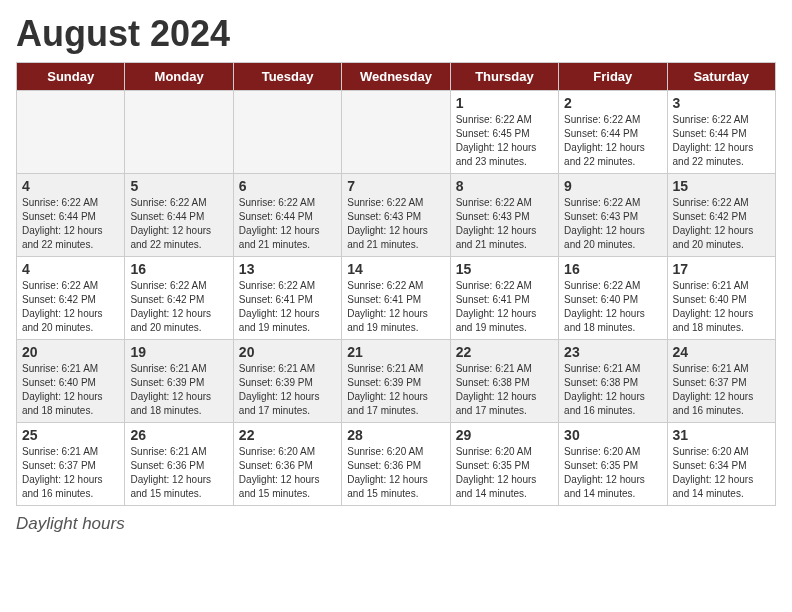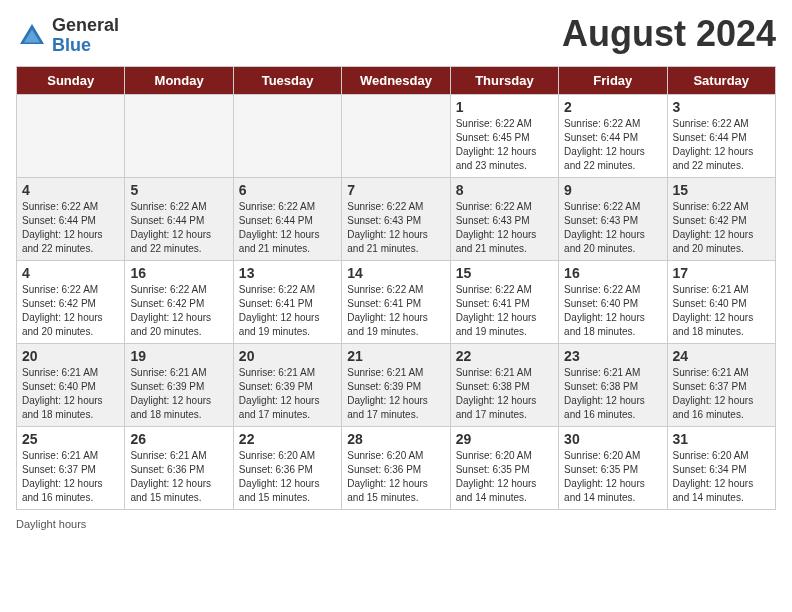--- a/index.html
+++ b/index.html
@@ -91,43 +91,34 @@
       display: block;
       margin-bottom: 2px;
     }
     .day-detail {
       font-size: 10px;
       color: #333;
       line-height: 1.4;
     }
     .footer {
       margin-top: 8px;
-      font-size: 11px;
+      font-size: 17px;
       color: #555;
       text-align: left;
+      font-style: italic;
     }
     .footer-item {
       display: inline-block;
       margin-right: 20px;
     }
   </style>
 </head>
 <body>
 
 <div class="header">
-  <div class="logo">
-    <svg class="logo-icon" viewBox="0 0 40 40" xmlns="http://www.w3.org/2000/svg">
-      <polygon points="20,5 35,30 5,30" fill="#2e75b6"></polygon>
-      <polygon points="20,12 30,28 10,28" fill="#5ba3d9"></polygon>
-    </svg>
-    <div class="logo-text">
-      <span class="logo-general">General</span>
-      <span class="logo-blue">Blue</span>
-    </div>
-  </div>
   <div class="title-section">
     <div class="month-title">August 2024</div>
   </div>
 </div>
 
 <table>
   <thead>
     <tr>
     <th>Sunday</th>
         <th>Monday</th>

